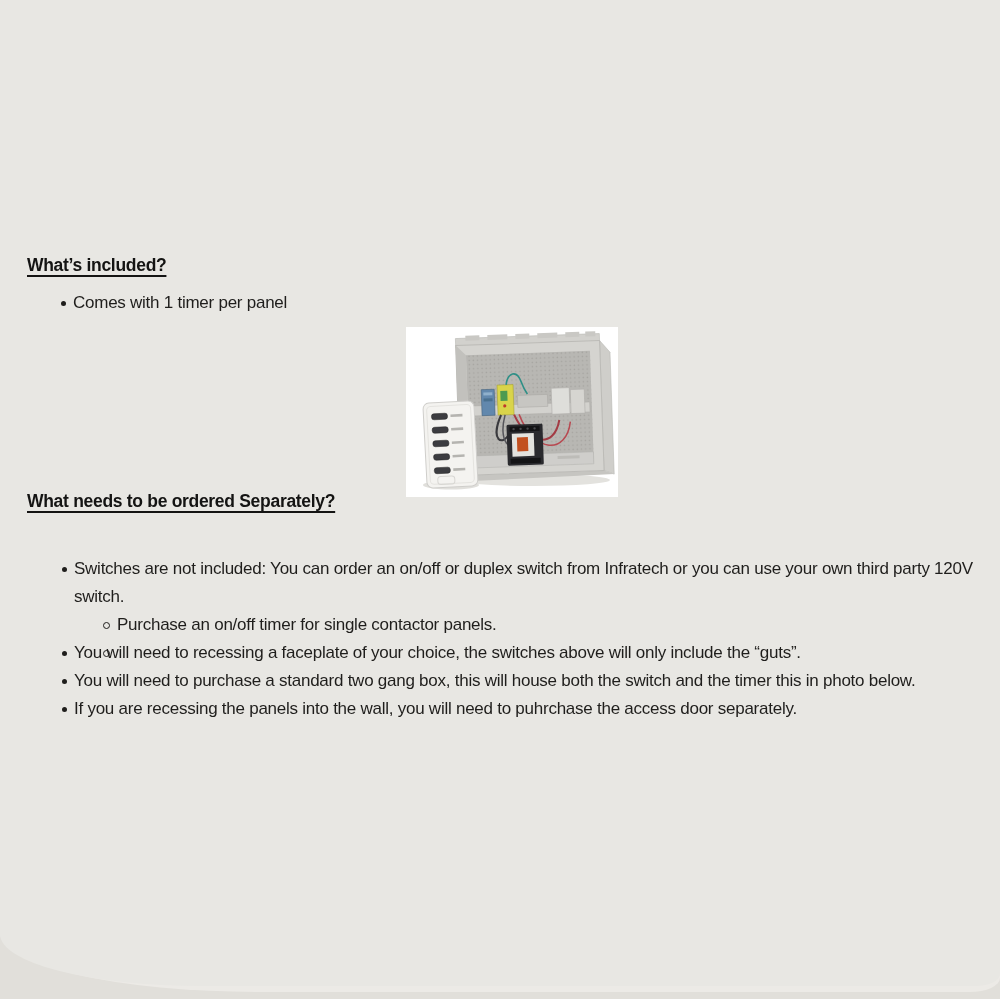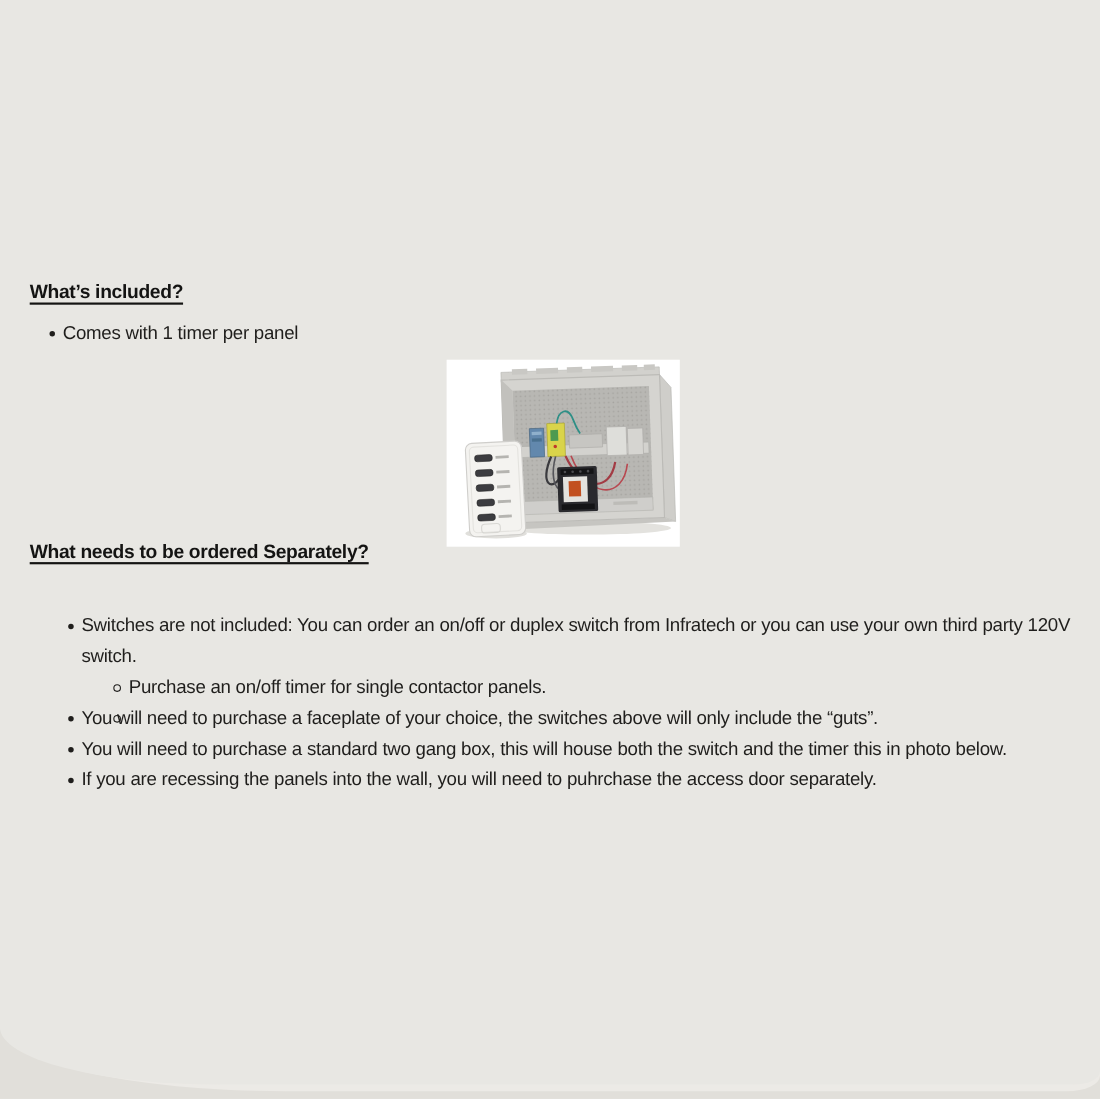--- a/index.html
+++ b/index.html
@@ -45,21 +45,21 @@
   #heading-separately { top: 479px; }
 
   ul.bullets {
     list-style: none;
     margin: 0; padding: 0;
     position: absolute;
     font-size: 17px;
     letter-spacing: -0.25px;
     line-height: 28px;
   }
-  #included-list   { left: 0; top: 289px; width: 970px; }
+  #included-list   { left: 16px; top: 289px; width: 970px; }
   #separately-list { left: 17px; top: 555px; width: 972px; }
 
   li.b-l1 { position: relative; margin-left: 57px; }
   li.b-l2 { position: relative; margin-left: 100px; }
   li .marker {
     position: absolute;
     display: inline-block;
   }
   li.b-l1 > .marker {
     left: -12px; top: 11.5px;
@@ -194,21 +194,21 @@
       </li>
       <li class="b-l2">
         <span class="marker"></span>
         <span>Purchase an on/off timer for single contactor panels.</span>
       </li>
       <li class="b-l2">
         <span class="marker"></span>
       </li>
       <li class="b-l1">
         <span class="marker"></span>
-        <span>You will need to purchase a faceplate of your choice, the switches above will only include the “guts”.</span>
+        <span>You will need to recessing a faceplate of your choice, the switches above will only include the “guts”.</span>
       </li>
       <li class="b-l1">
         <span class="marker"></span>
         <span>You will need to purchase a standard two gang box, this will house both the switch and the timer this in photo below.</span>
       </li>
       <li class="b-l1">
         <span class="marker"></span>
         <span>If you are recessing the panels into the wall, you will need to puhrchase the access door separately.</span>
       </li>
     </ul>

